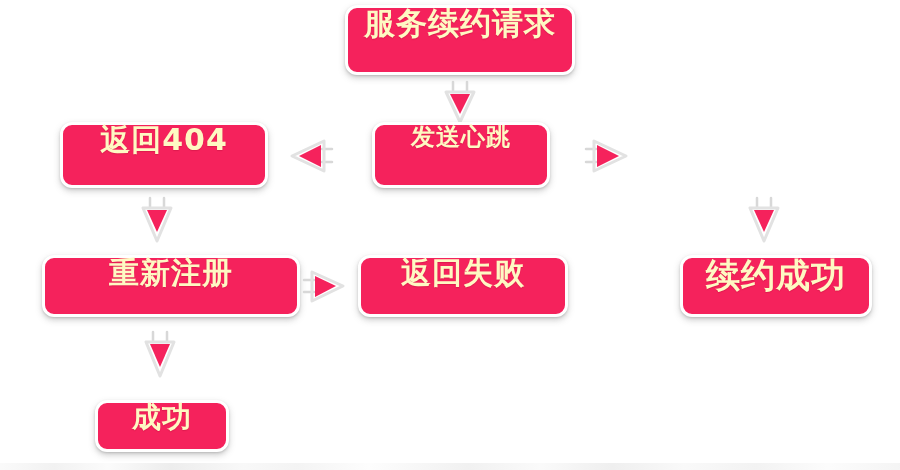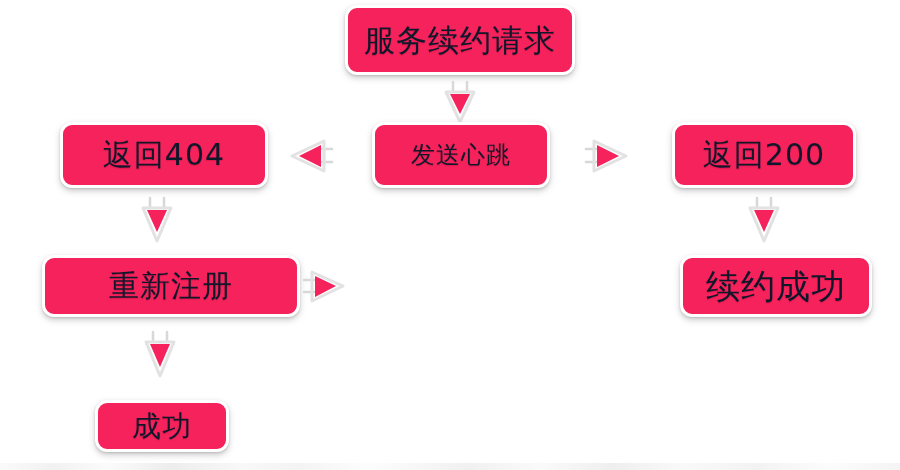--- a/index.html
+++ b/index.html
@@ -14,28 +14,27 @@
     height: 470px;
     background: #ffffff;
     overflow: hidden;
     font-family: "DejaVu Sans", "Liberation Sans", sans-serif;
   }
 
   
   .node {
     position: absolute;
     display: flex;
-    align-items: center;
     justify-content: center;
     box-sizing: border-box;
     background: #f5225c;
-    color: #0f172a;
+    color: #fef9c3;
     border: 3px solid #ffffff;
     border-radius: 12px;
-    font-weight: normal;
+    font-weight: bold;
     letter-spacing: 1px;
     white-space: nowrap;
     box-shadow: 0 3px 6px rgba(120,120,120,0.38),
                 0 1px 2px rgba(130,130,130,0.30);
     text-shadow: 0 1px 1px rgba(150,0,40,0.25);
     user-select: none;
   }
 
   .node-label {
     display: block;
@@ -82,23 +81,20 @@
   </span>
 
   <div class="node" style="left:60px; top:122px; width:208px; height:66px; font-size:30px;">
     <span class="node-label">返回404</span>
   </div>
 
   <div class="node" style="left:372px; top:122px; width:178px; height:66px; font-size:24px;">
     <span class="node-label">发送心跳</span>
   </div>
 
-  <div class="node" style="left:672px; top:122px; width:184px; height:66px; font-size:30px;">
-    <span class="node-label">返回200</span>
-  </div>
 
   <span class="arrow" style="left:288px; top:133px;">
     <svg width="52" height="46" viewBox="0 0 52 46">
       <path d="M34 16 L44 16 M34 29 L44 29" stroke="#d8d8d8" stroke-width="2.5" fill="none" stroke-linecap="round"></path>
       <path d="M36 8 L36 38 L4 23 Z" fill="none" stroke="#e2e2e2" stroke-width="3" stroke-linejoin="round"></path>
       <path d="M33 12 L33 34 L11 23 Z" fill="#f5225c"></path>
     </svg>
   </span>
 
   <span class="arrow" style="left:578px; top:133px;">
@@ -122,20 +118,23 @@
       <path d="M13 2 L13 12 M27 2 L27 12" stroke="#d8d8d8" stroke-width="2.5" fill="none" stroke-linecap="round"></path>
       <path d="M6 12 L34 12 L20 45 Z" fill="none" stroke="#e2e2e2" stroke-width="3" stroke-linejoin="round"></path>
       <path d="M10 14 L30 14 L20 36 Z" fill="#f5225c"></path>
     </svg>
   </span>
 
   <div class="node" style="left:42px; top:255px; width:258px; height:62px; font-size:30px;">
     <span class="node-label">重新注册</span>
   </div>
 
+  <div class="node" style="left:358px; top:255px; width:210px; height:62px; font-size:30px;">
+    <span class="node-label">返回失败</span>
+  </div>
 
   <div class="node" style="left:680px; top:255px; width:192px; height:62px; font-size:34px;">
     <span class="node-label">续约成功</span>
   </div>
 
   <span class="arrow" style="left:298px; top:265px;">
     <svg width="50" height="44" viewBox="0 0 50 44">
       <path d="M6 15 L16 15 M6 27 L16 27" stroke="#d8d8d8" stroke-width="2.5" fill="none" stroke-linecap="round"></path>
       <path d="M14 7 L14 36 L45 21 Z" fill="none" stroke="#e2e2e2" stroke-width="3" stroke-linejoin="round"></path>
       <path d="M17 11 L17 32 L38 21 Z" fill="#f5225c"></path>

